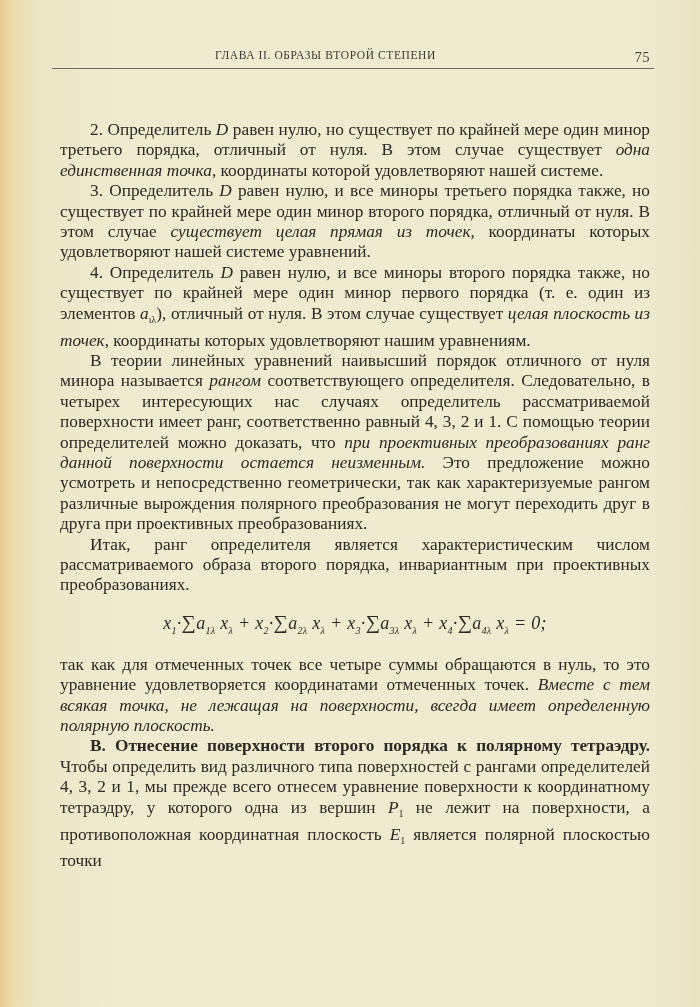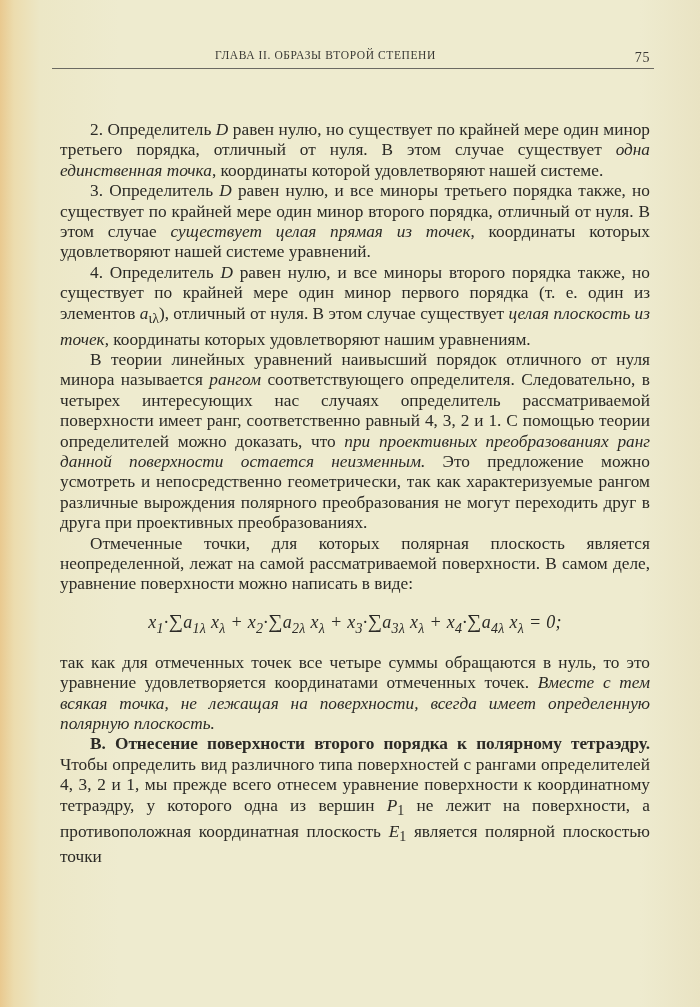--- a/index.html
+++ b/index.html
@@ -18,38 +18,38 @@
     .running-head .title { position: absolute; left: 155px; top: 9px; }
     .running-head .num { position: absolute; right: 0px; top: 10px; font-size: 14px; }
     .rule { position: absolute; left: -8px; right: -4px; top: 28px; height: 1px; background: #6b6a62; }
     .body-text { position: absolute; top: 48px; left: 0; width: 590px; font-size: 17.3px; line-height: 20.4px; text-align: justify; margin-top: 32px; }
     .body-text p { margin: 0; text-indent: 30px; }
     .body-text p.cont { text-indent: 0; }
     .it { font-style: italic; }
     .b { font-weight: bold; }
     .formula { text-align: center; font-style: italic; font-size: 18px; margin: 16px 0 14px 0; letter-spacing: 0.3px; text-indent: 0 !important; }
     .formula .sum { font-style: normal; font-size: 20px; }
-    sub { font-size: 14px; }
+    sub { font-size: 10px; }
     .last-line { text-align-last: justify; }
   </style>
 </head>
 <body>
 
 <div class="page">
   <div class="running-head">
     <span class="title">ГЛАВА II. ОБРАЗЫ ВТОРОЙ СТЕПЕНИ</span>
     <span class="num">75</span>
     <div class="rule"></div>
   </div>
 
   <div class="body-text" id="body">
     <p><span>2. Определитель </span><span class="it">D</span><span> равен нулю, но существует по крайней мере один минор третьего порядка, отличный от нуля. В этом случае существует </span><span class="it">одна единственная точка</span><span>, координаты которой удовлетворяют нашей системе.</span></p>
     <p><span>3. Определитель </span><span class="it">D</span><span> равен нулю, и все миноры третьего порядка также, но существует по крайней мере один минор второго порядка, отличный от нуля. В этом случае </span><span class="it">существует целая прямая из точек</span><span>, координаты которых удовлетворяют нашей системе уравнений.</span></p>
     <p><span>4. Определитель </span><span class="it">D</span><span> равен нулю, и все миноры второго порядка также, но существует по крайней мере один минор первого порядка (т. е. один из элементов </span><span class="it">a</span><sub>ιλ</sub><span>), отличный от нуля. В этом случае существует </span><span class="it">целая плоскость из точек</span><span>, координаты которых удовлетворяют нашим уравнениям.</span></p>
     <p><span>В теории линейных уравнений наивысший порядок отличного от нуля минора называется </span><span class="it">рангом</span><span> соответствующего определителя. Следовательно, в четырех интересующих нас случаях определитель рассматриваемой поверхности имеет ранг, соответственно равный 4, 3, 2 и 1. С помощью теории определителей можно доказать, что </span><span class="it">при проективных преобразованиях ранг данной поверхности остается неизменным.</span><span> Это предложение можно усмотреть и непосредственно геометрически, так как характеризуемые рангом различные вырождения полярного преобразования не могут переходить друг в друга при проективных преобразованиях.</span></p>
-    <p><span>Отмеченные точки, для которых полярная плоскость является неопределенной, лежат на самой рассматриваемой поверхности. В самом деле, уравнение поверхности можно написать в виде:</span></p>
+    <p><span>Итак, ранг определителя является характеристическим числом рассматриваемого образа второго порядка, инвариантным при проективных преобразованиях.</span></p>
     <div class="formula" id="formula"><span>x<sub>1</sub>·<span class="sum">∑</span>a<sub>1λ</sub> x<sub>λ</sub></span><span> + x<sub>2</sub>·<span class="sum">∑</span>a<sub>2λ</sub> x<sub>λ</sub></span><span> + x<sub>3</sub>·<span class="sum">∑</span>a<sub>3λ</sub> x<sub>λ</sub></span><span> + x<sub>4</sub>·<span class="sum">∑</span>a<sub>4λ</sub> x<sub>λ</sub></span><span> = 0;</span></div>
     <p class="cont" id="after"><span>так как для отмеченных точек все четыре суммы обращаются в нуль, то это уравнение удовлетворяется координатами отмеченных точек. </span><span class="it">Вместе с тем всякая точка, не лежащая на поверхности, всегда имеет определенную полярную плоскость.</span></p>
     <p id="secb" class="last-line">
       <span class="b">B. Отнесение поверхности второго порядка к полярному тетраэдру.</span><span id="secb-rest"><span> Чтобы определить вид различного типа поверхностей с рангами определителей 4, 3, 2 и 1, мы прежде всего отнесем уравнение поверхности к координатному тетраэдру, у которого одна из вершин </span><span class="it">P</span><sub>1</sub><span> не лежит на поверхности, а противоположная координатная плоскость </span><span class="it">E</span><sub>1</sub><span> является полярной плоскостью точки</span></span>
     </p>
   </div>
 </div>
 
 </body></html>

